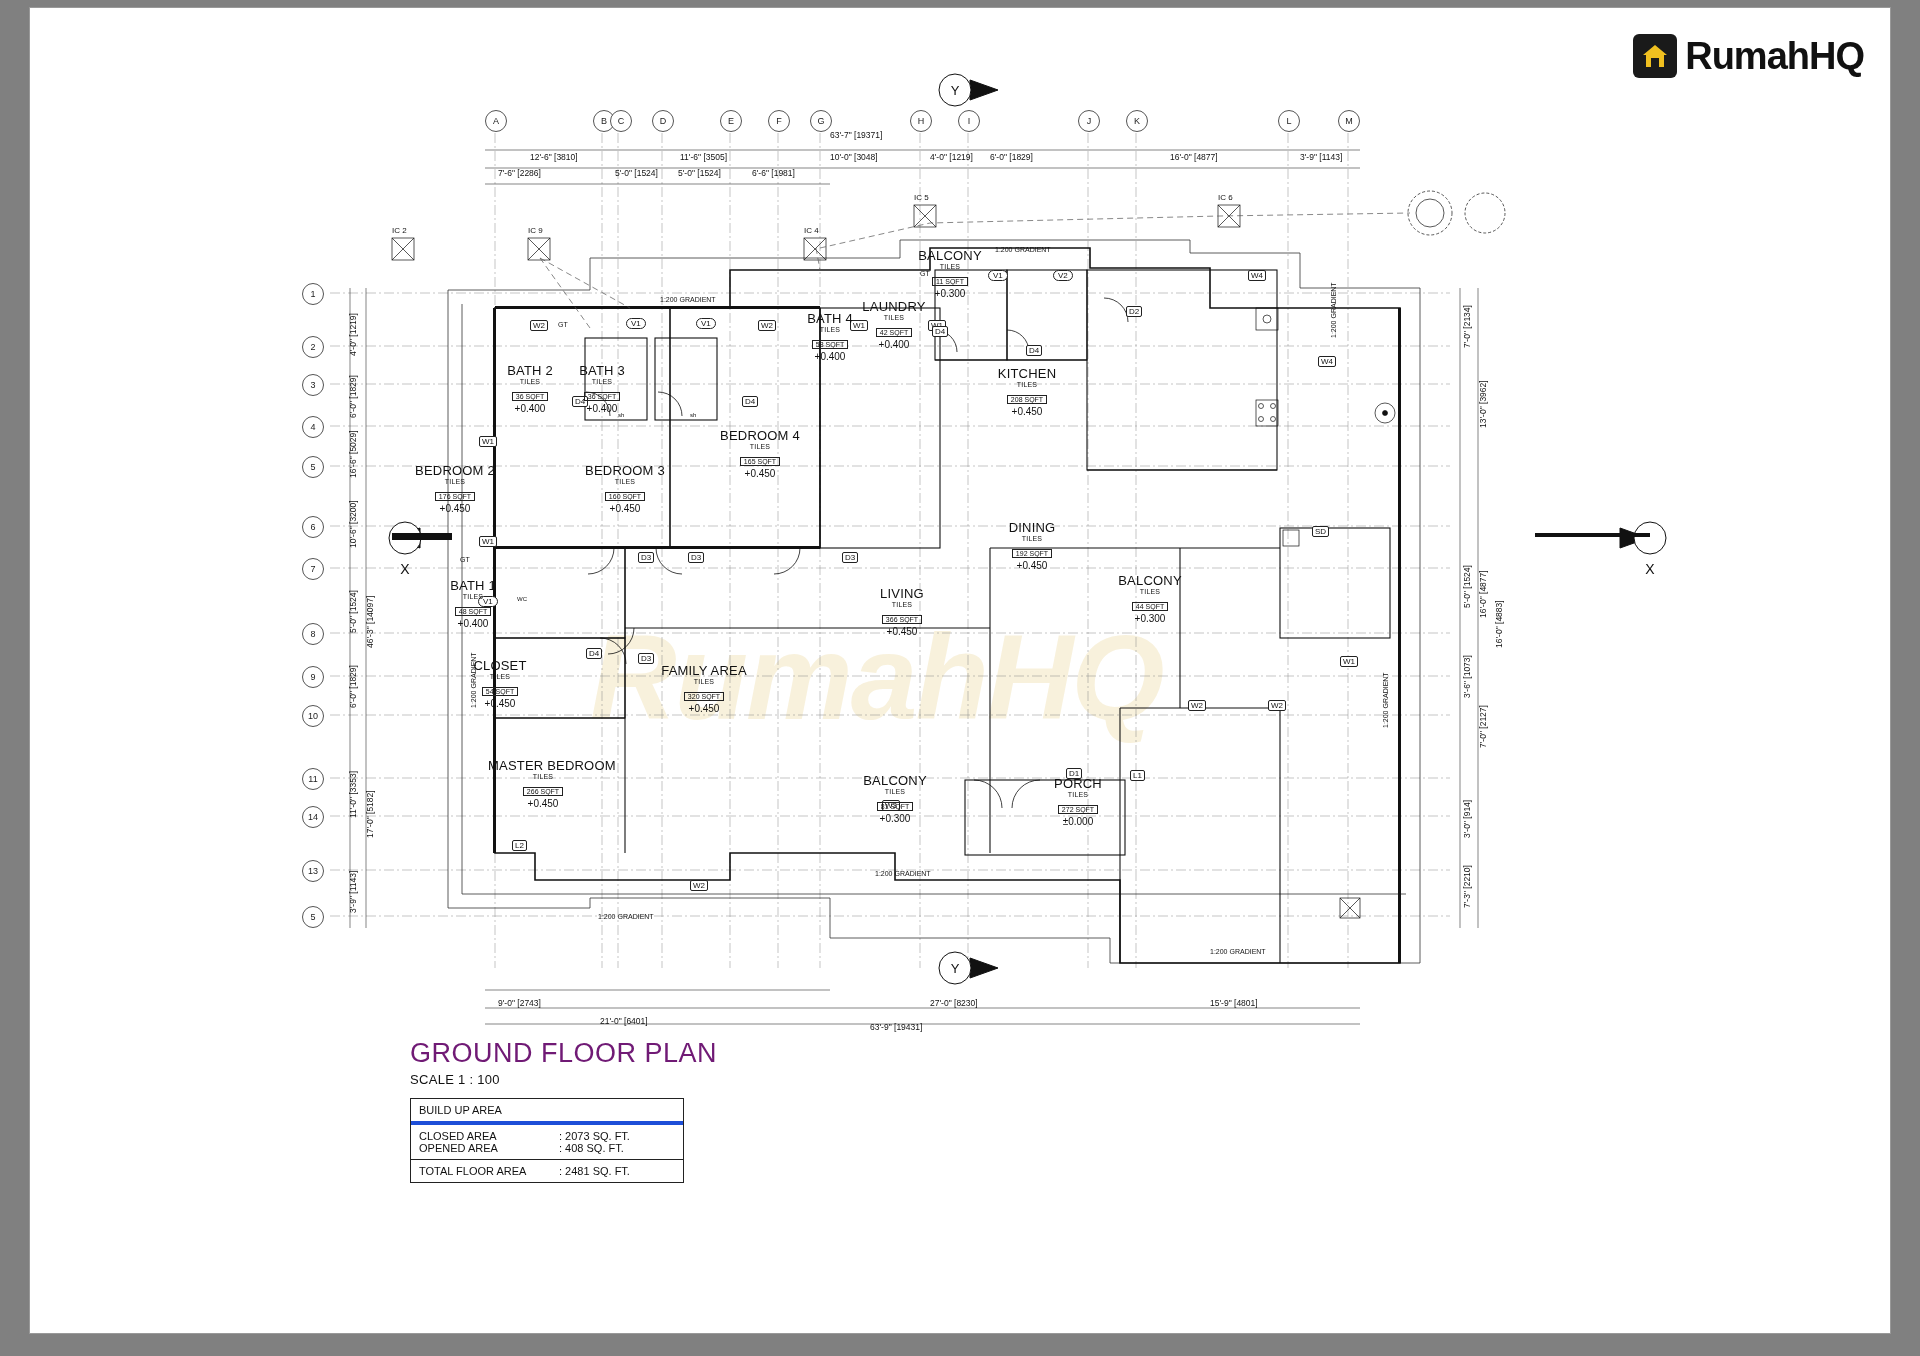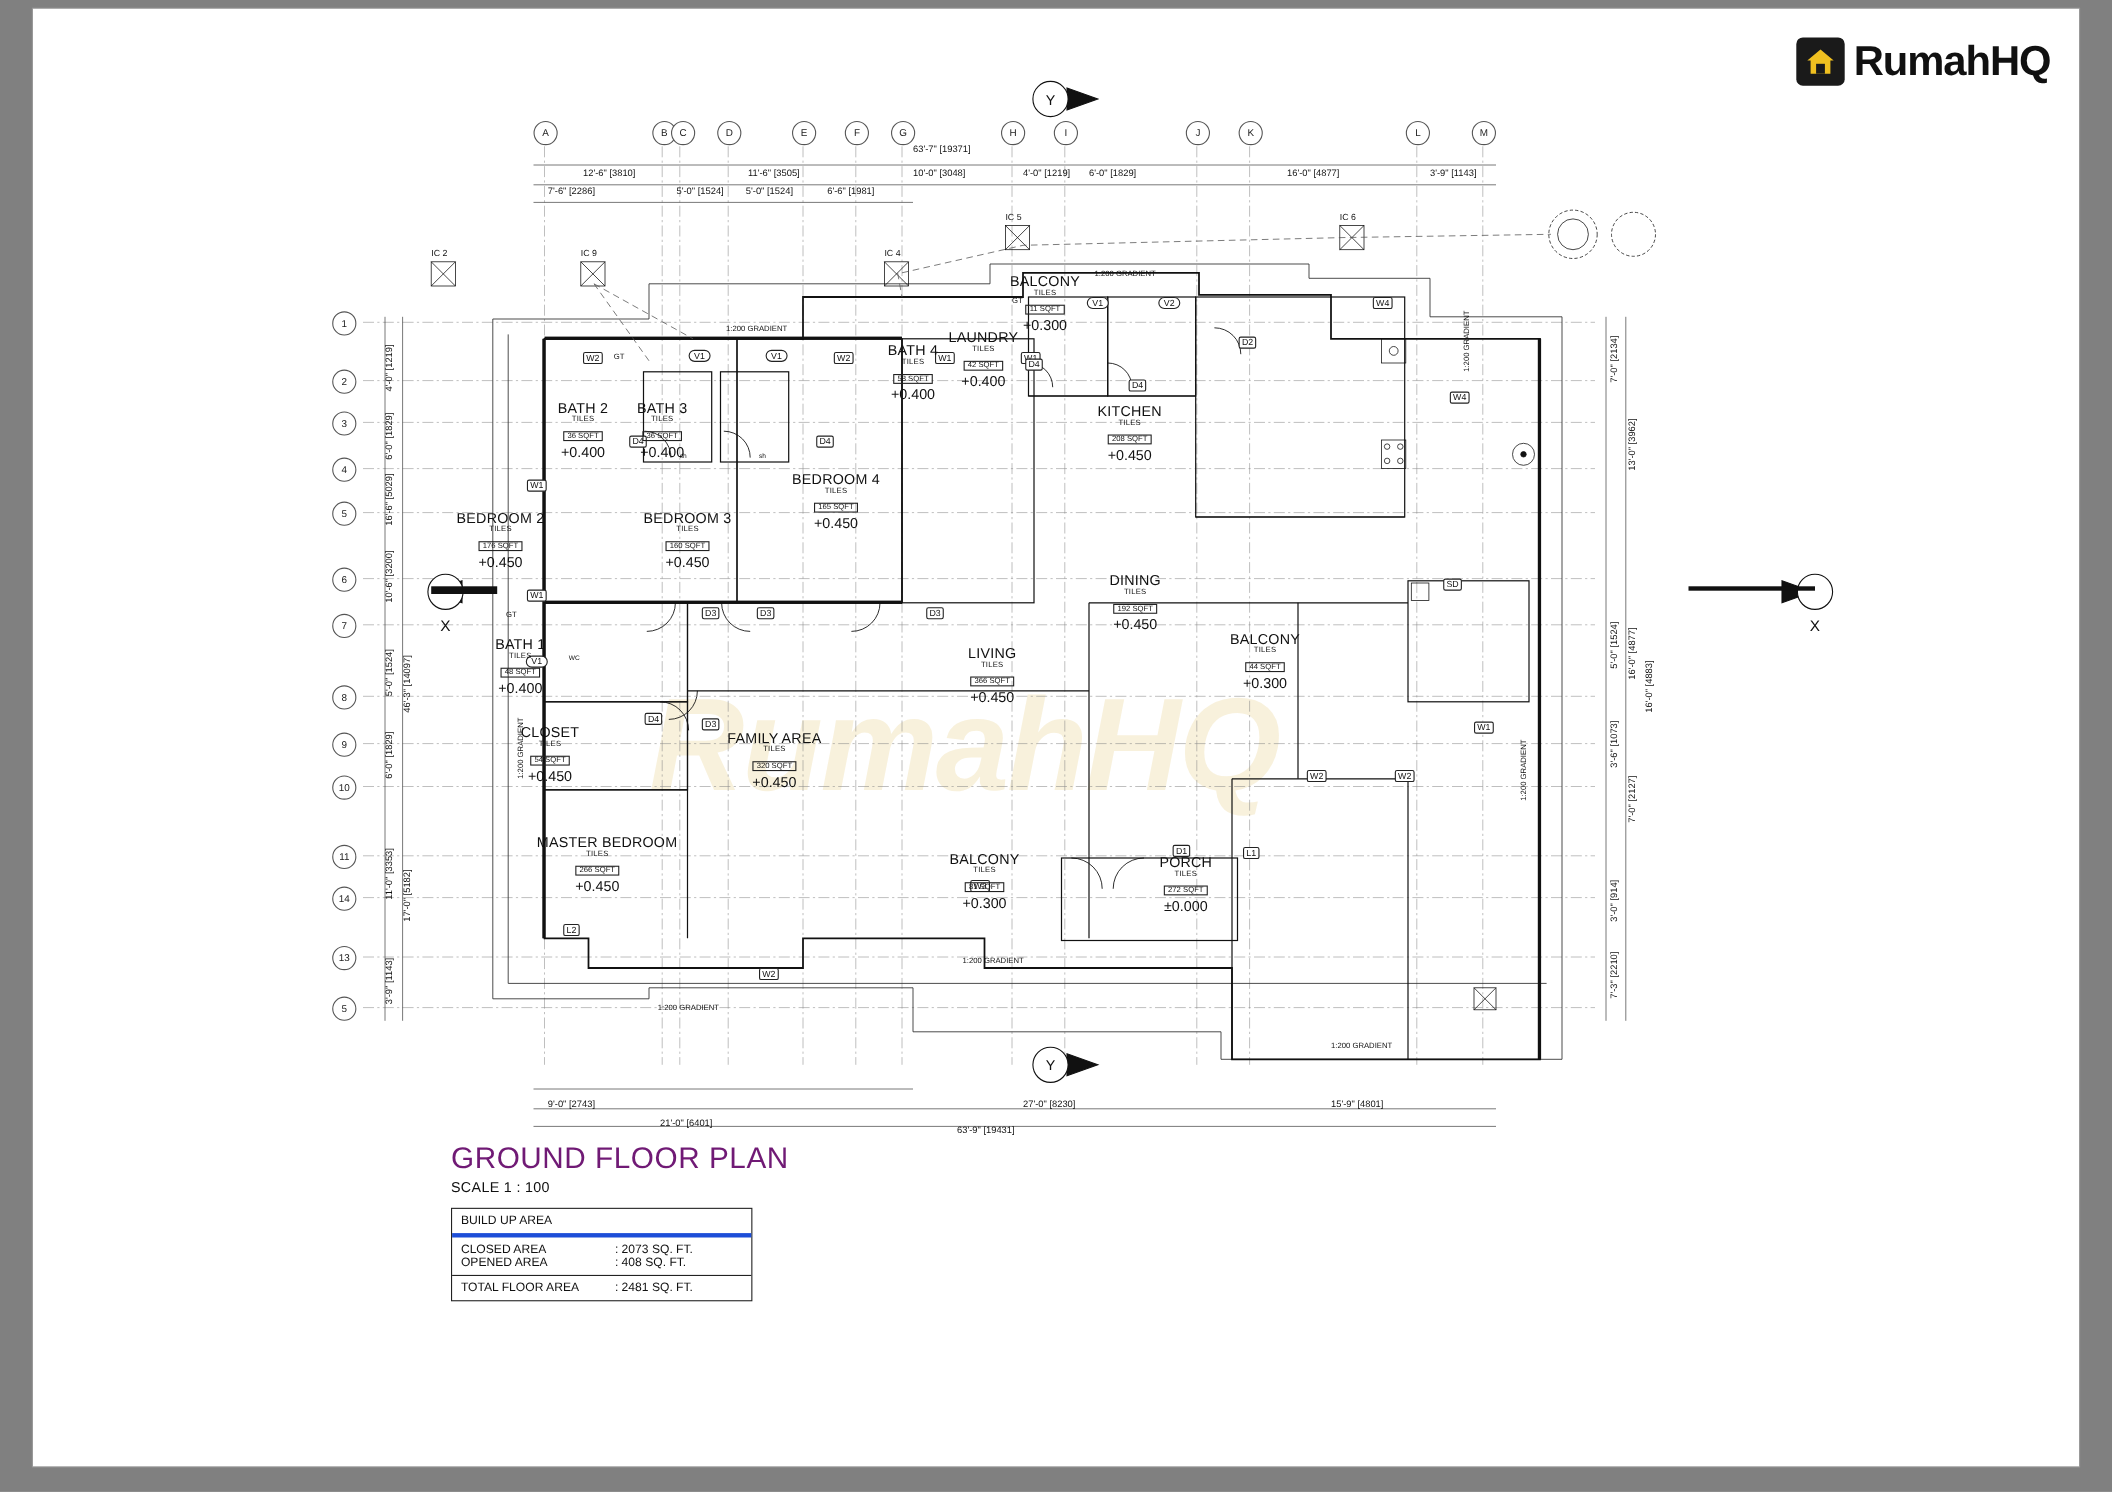--- a/index.html
+++ b/index.html
@@ -84,21 +84,21 @@
   }
   .room .nm { font-size: 13px; font-weight: normal; letter-spacing: .2px; }
   .room .tl { font-size: 7px; letter-spacing: .2px; }
   .room .sq {
     font-size: 7px;
     border: 1px solid #222;
     display: inline-block;
     padding: 0 3px;
     margin: 1px 0;
   }
-  .room .lv { font-size: 13px; }
+  .room .lv { font-size: 10px; }
   .tag {
     position: absolute;
     font-size: 8px;
     border: 1px solid #222;
     background: #fff;
     padding: 0 2px;
     border-radius: 2px;
     color: #111;
     white-space: nowrap;
   }

